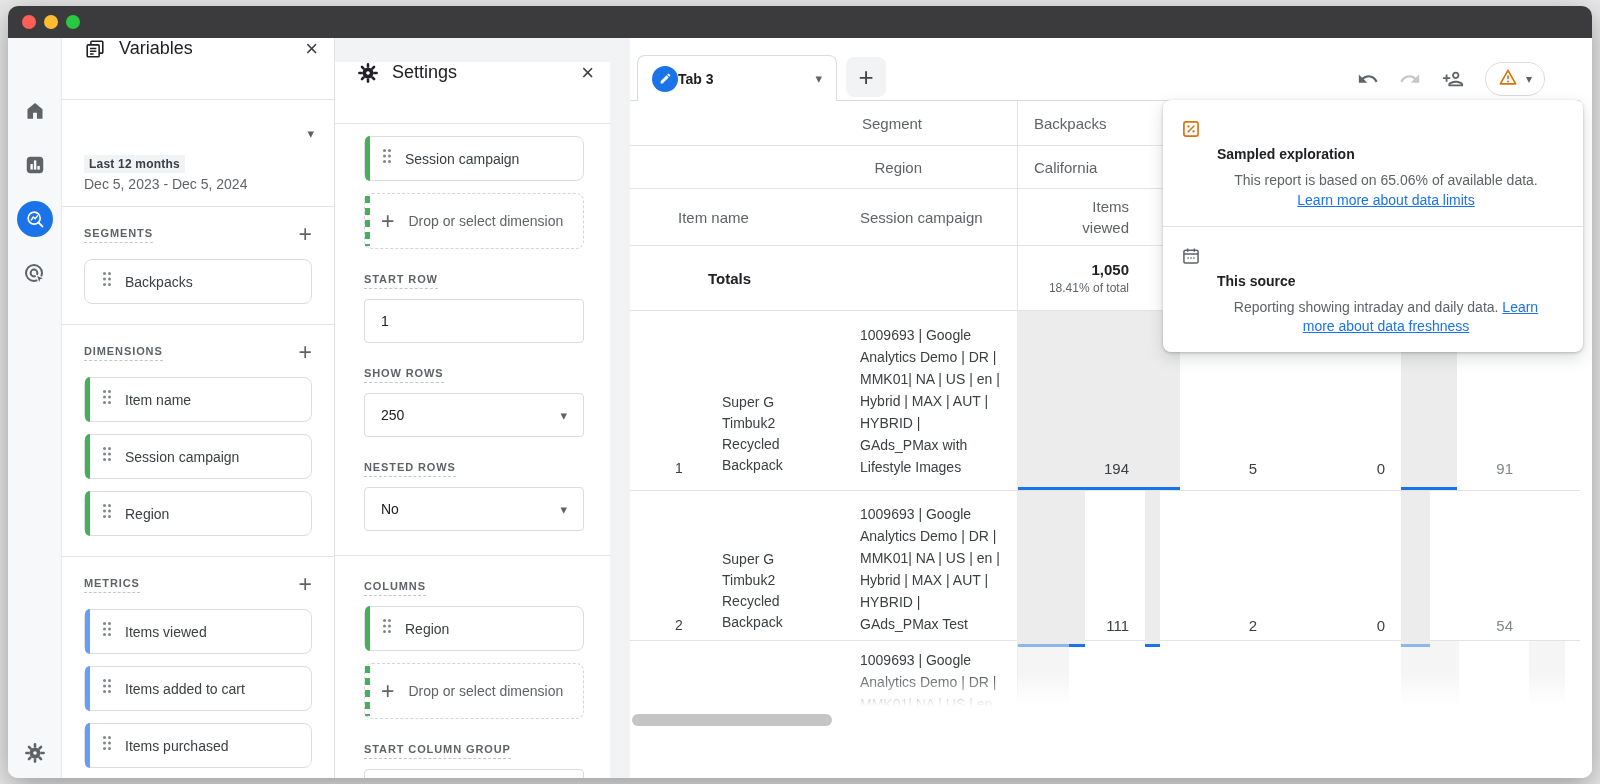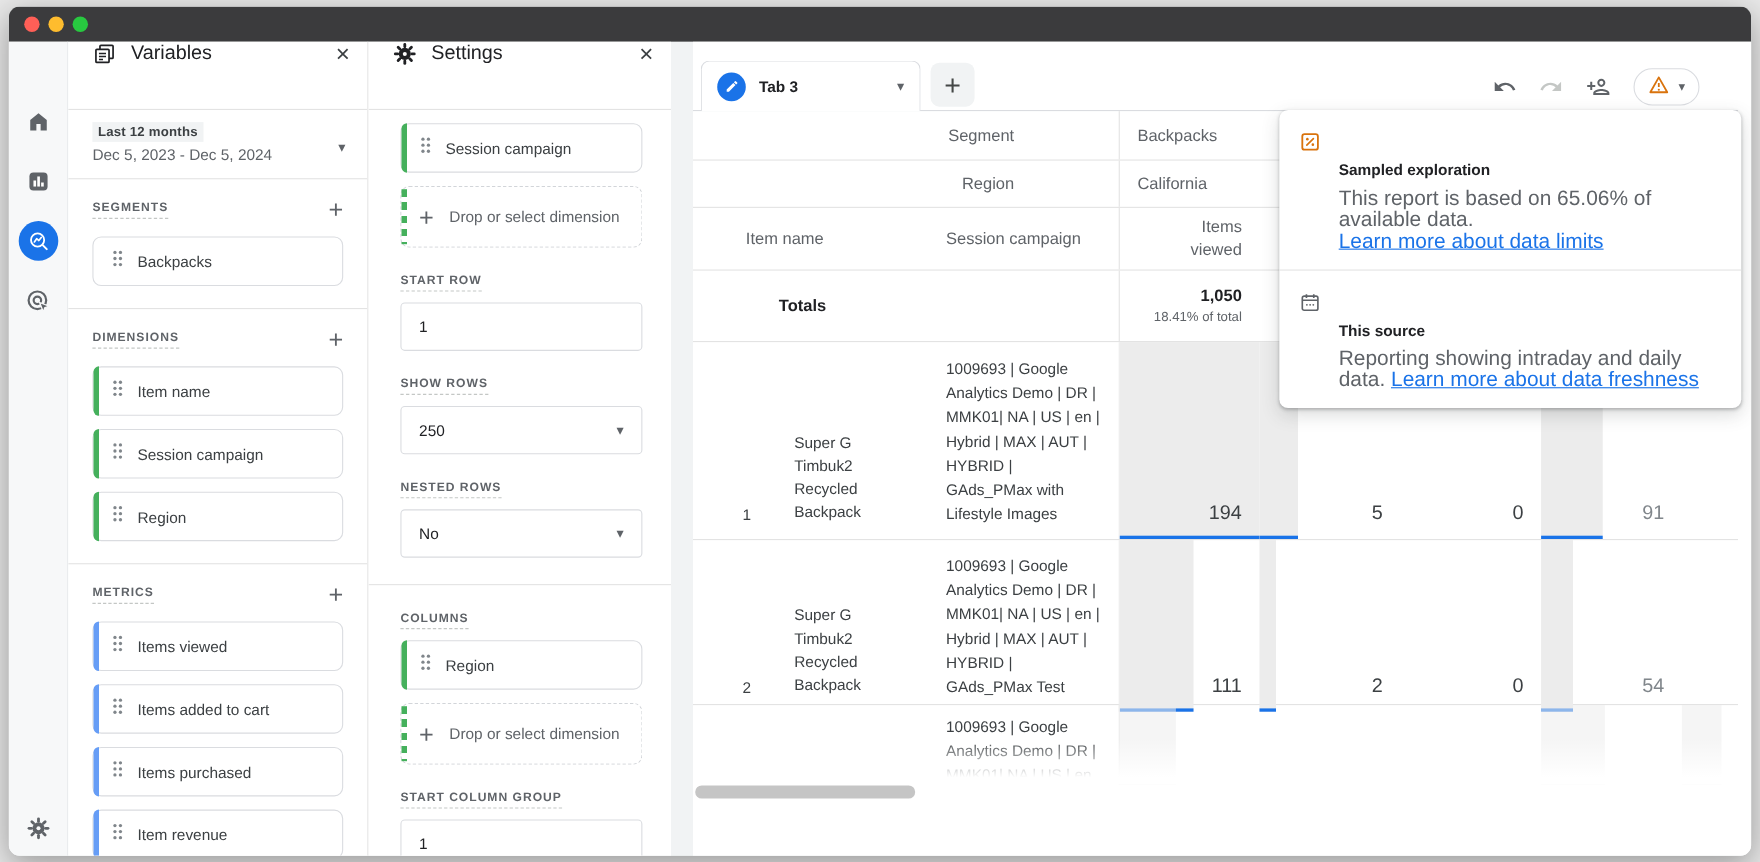--- a/index.html
+++ b/index.html
@@ -22,30 +22,30 @@
   .rail { width:54px; background:#f7f8f9; border-right:1px solid #e8eaed; position:relative; flex:none; }
   .rail-btn { position:absolute; left:0; width:54px; display:flex; justify-content:center; cursor:pointer; }
   .rail-home { top:62px; } .rail-reports { top:116px; } .rail-explore { top:163px; }
   .rail-adv { top:224px; } .rail-admin { top:704px; }
   .rail-active-circle { width:36px; height:36px; border-radius:50%; background:#1a73e8;
        display:flex; align-items:center; justify-content:center; }
 
   
   .panel { background:#fff; overflow:hidden; position:relative; }
   .panel.variables { width:273px; border-right:1px solid #e0e0e0; flex:none; }
-  .panel.settingsp { width:275px; flex:none; }
+  .panel.settingsp { width:275px; flex:none;margin-top:24px; }
   .gap { width:20px; flex:none; }
   .panel-header { height:62px; display:flex; align-items:flex-start; gap:13px; padding:0 16px 0 22px;
        border-bottom:1px solid #e3e3e3; }
   .panel-title { font-size:18px; color:#202124; }
   .panel-close { margin-left:auto; font-size:22px; color:#3c4043; cursor:pointer; line-height:1; }
 
   .date-block { padding:11px 22px 14px; border-bottom:1px solid #e3e3e3; position:relative; }
   .date-chip { display:inline-block; background:#f1f3f4; color:#3c4043; font-size:12px; font-weight:bold;
-       padding:2px 5px; letter-spacing:.2px; }
+       padding:2px 5px; letter-spacing:.2px;margin-top:44px; }
   .date-range { font-size:14px; color:#5f6368; margin-top:3px; }
   .date-caret { position:absolute; right:20px; top:26px; color:#5f6368; font-size:13px; cursor:pointer; }
 
   .vsection { padding:16px 22px 20px; border-bottom:1px solid #e3e3e3; }
   .vsection.last { border-bottom:none; }
   .sec-head { display:flex; align-items:center; justify-content:space-between; margin-bottom:13px; }
   .sec-label { font-size:11px; font-weight:bold; letter-spacing:.9px; color:#5f6368;
        border-bottom:1px dashed #c4c7c5; padding-bottom:3px; }
   .plus { font-size:23px; font-weight:300; color:#5f6368; cursor:pointer; line-height:1; }
 
@@ -71,21 +71,21 @@
        justify-content:space-between; font-family:inherit; }
   input.box { outline:none; }
   .box .caret { color:#5f6368; font-size:13px; }
   .hr { border-top:1px solid #e3e3e3; margin:24px -26px 0 -29px; }
   .mt12 { margin-top:12px; }
 
   
   .main { flex:1; position:relative; background:#fff; overflow:hidden; }
   .tab { position:absolute; left:7px; top:17px; width:200px; height:46px; background:#fff;
        border:1px solid #dadce0; border-bottom:none; border-radius:8px 8px 0 0; z-index:3;
-       display:flex; align-items:center; gap:12px; padding:0 14px; cursor:pointer; }
+       display:flex; align-items:center; padding:0 14px; cursor:pointer; }
   .tab-circle { width:26px; height:26px; border-radius:50%; background:#1a73e8; flex:none;
        display:flex; align-items:center; justify-content:center; }
   .tab-label { font-size:14px; font-weight:bold; color:#202124; }
   .tab-caret { margin-left:auto; color:#5f6368; font-size:13px; }
   .add-tab { position:absolute; left:216px; top:19px; width:40px; height:40px; background:#f1f3f4;
        border-radius:8px; display:flex; align-items:center; justify-content:center;
        font-size:26px; font-weight:300; color:#444746; cursor:pointer; z-index:3; }
 
   .toolbar { position:absolute; top:24px; right:47px; display:flex; align-items:center; gap:20px; z-index:4; }
   .tool { cursor:pointer; display:flex; align-items:center; }
@@ -117,36 +117,36 @@
   .totals-v { font-size:15px; font-weight:bold; color:#202124; }
   .totals-pct { font-size:12px; color:#5f6368; margin-top:3px; }
 
   .idx { align-self:end; justify-self:center; padding-bottom:14px; font-size:14px; color:#3c4043; }
   .itemcell { align-self:end; padding:0 6px 14px 22px; font-size:14px; color:#3c4043; line-height:21px; }
   .campcell { align-self:end; padding:12px 16px 12px 30px; font-size:14px; color:#3c4043; line-height:22px; }
   .mcell { position:relative; height:100%; }
   .mcell.first { border-left:1px solid #ececec; }
   .bar { position:absolute; left:0; top:0; bottom:0; background:#ececec; border-bottom:3px solid #1a73e8; }
   .r3 .bar { border-bottom:none; opacity:.55; }
-  .mval { position:absolute; right:16px; bottom:13px; font-size:18px; color:#3c4043; }
+  .mval { position:absolute; right:16px; bottom:13px; font-size:15px; color:#3c4043; }
   .mval.dim { color:#80868b; }
   .fadeout { position:absolute; left:0; right:0; bottom:0; height:42px;
        background:linear-gradient(rgba(255,255,255,0),#fff 85%); pointer-events:none; }
   .r3 .campcell { align-self:start; padding-top:8px; overflow:hidden; height:72px; }
 
   .hscroll-thumb { position:absolute; left:2px; top:676px; width:200px; height:12px; border-radius:6px;
        background:#c5c5c5; cursor:pointer; z-index:2; }
 
   
   .popup { position:absolute; left:533px; top:62px; width:420px; background:#fff; border-radius:8px;
        z-index:6; box-shadow:0 1px 3px rgba(60,64,67,.3), 0 6px 16px rgba(60,64,67,.18); }
   .pop-sec { display:grid; grid-template-columns:36px 1fr; padding:19px 22px 16px 18px; }
   .pop-sec + .pop-sec { border-top:1px solid #e3e3e3; }
   .pop-title { font-size:14px; font-weight:bold; color:#202124; padding-top:2px;margin-top:25px; }
-  .pop-body { grid-column:2; font-size:19px; line-height:19px; color:#5f6368; margin-top:9px; max-width:338px; }
+  .pop-body { grid-column:2; font-size:14px; line-height:19px; color:#5f6368; margin-top:9px; max-width:338px;text-align:center; }
   .pop-link { color:#1a73e8; text-decoration:underline; cursor:pointer; }
   .pop-link.block { display:inline-block; margin-top:1px; }
 </style>
 </head>
 <body>
 
 <div id="app">
 <div class="window">
 
   <div class="titlebar">

